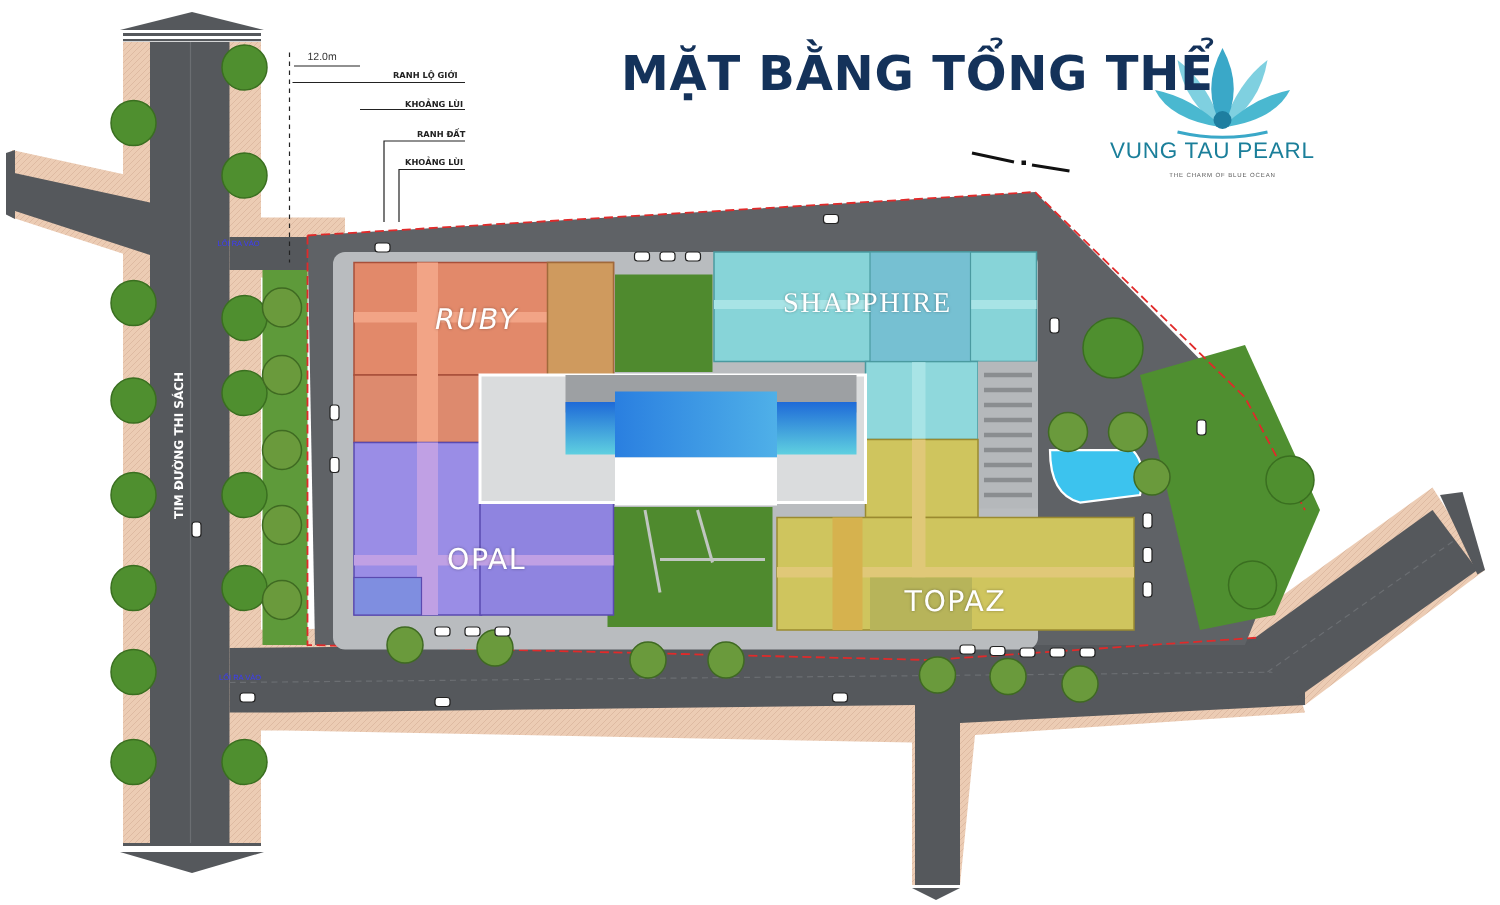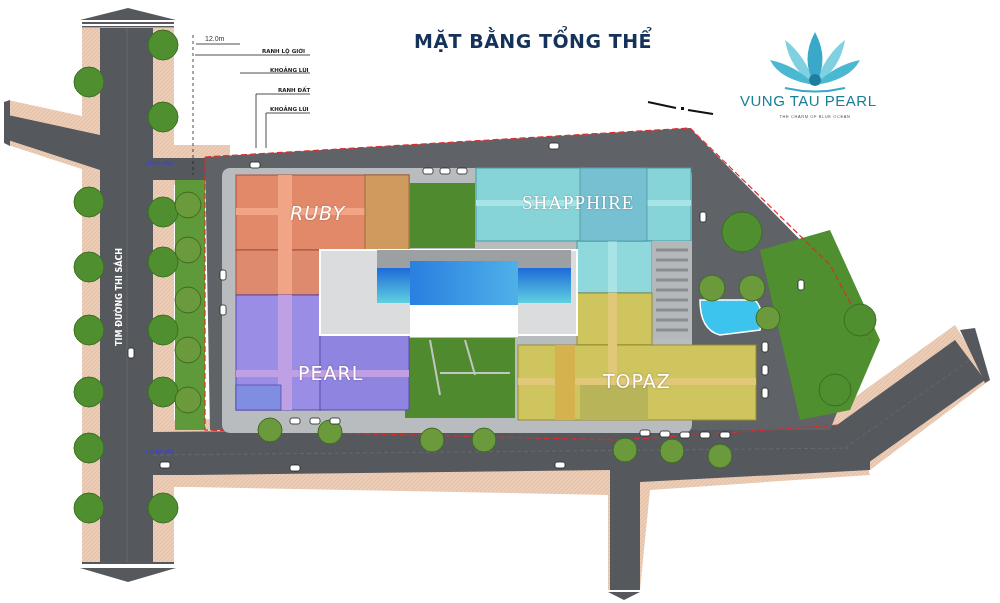--- a/index.html
+++ b/index.html
@@ -2,21 +2,21 @@
 <html><head>
 <meta charset="utf-8">
 <style>
   * { box-sizing: border-box; margin: 0; padding: 0; }
   html, body { width: 1000px; height: 603px; overflow: hidden; background: #ffffff; }
   body { position: relative; font-family: "Liberation Sans", sans-serif; }
   #plan { position: absolute; left: 0; top: 0; width: 1000px; height: 603px; }
   .title {
     position: absolute; left: 414px; top: 30px;
     font-family: "DejaVu Sans", sans-serif; font-weight: bold;
-    font-size: 19px; color: #14325a; letter-spacing: 0.5px; white-space: nowrap;
+    font-size: 32px; color: #14325a; letter-spacing: 0.5px; white-space: nowrap;
   }
   .brand-name {
     position: absolute; left: 740px; top: 92px; width: 150px; text-align: left;
     font-family: "Liberation Sans", sans-serif; font-size: 15px; color: #1b7f9a;
     letter-spacing: 0.5px; white-space: nowrap;
   }
   .brand-tag {
     position: absolute; left: 740px; top: 114px; width: 150px; text-align: center;
     font-size: 4px; color: #555; letter-spacing: 0.6px; white-space: nowrap;
   }
@@ -267,14 +267,14 @@
 <div class="legend-label" style="left:270px;top:67px;">KHOẢNG LÙI</div>
 <div class="legend-label" style="left:278px;top:87px;">RANH ĐẤT</div>
 <div class="legend-label" style="left:270px;top:106px;">KHOẢNG LÙI</div>
 
 <div class="road-label" style="left:115px;top:346px;">TIM ĐƯỜNG THI SÁCH</div>
 <div class="blue-label" style="left:145px;top:160px;">LỐI RA VÀO</div>
 <div class="blue-label" style="left:146px;top:449px;">LỐI RA VÀO</div>
 
 <div class="block-label" style="left:290px;top:202px;font-style:italic;">RUBY</div>
 <div class="block-label" style="left:522px;top:192px;font-family:Liberation Serif, serif;">SHAPPHIRE</div>
-<div class="block-label" style="left:298px;top:362px;">PEARL</div>
-<div class="block-label" style="left:603px;top:370px;">TOPAZ</div>
+<div class="block-label" style="left:298px;top:362px;">OPAL</div>
+<div class="block-label" style="left:603px;top:390px;">TOPAZ</div>
 
 </body></html>

